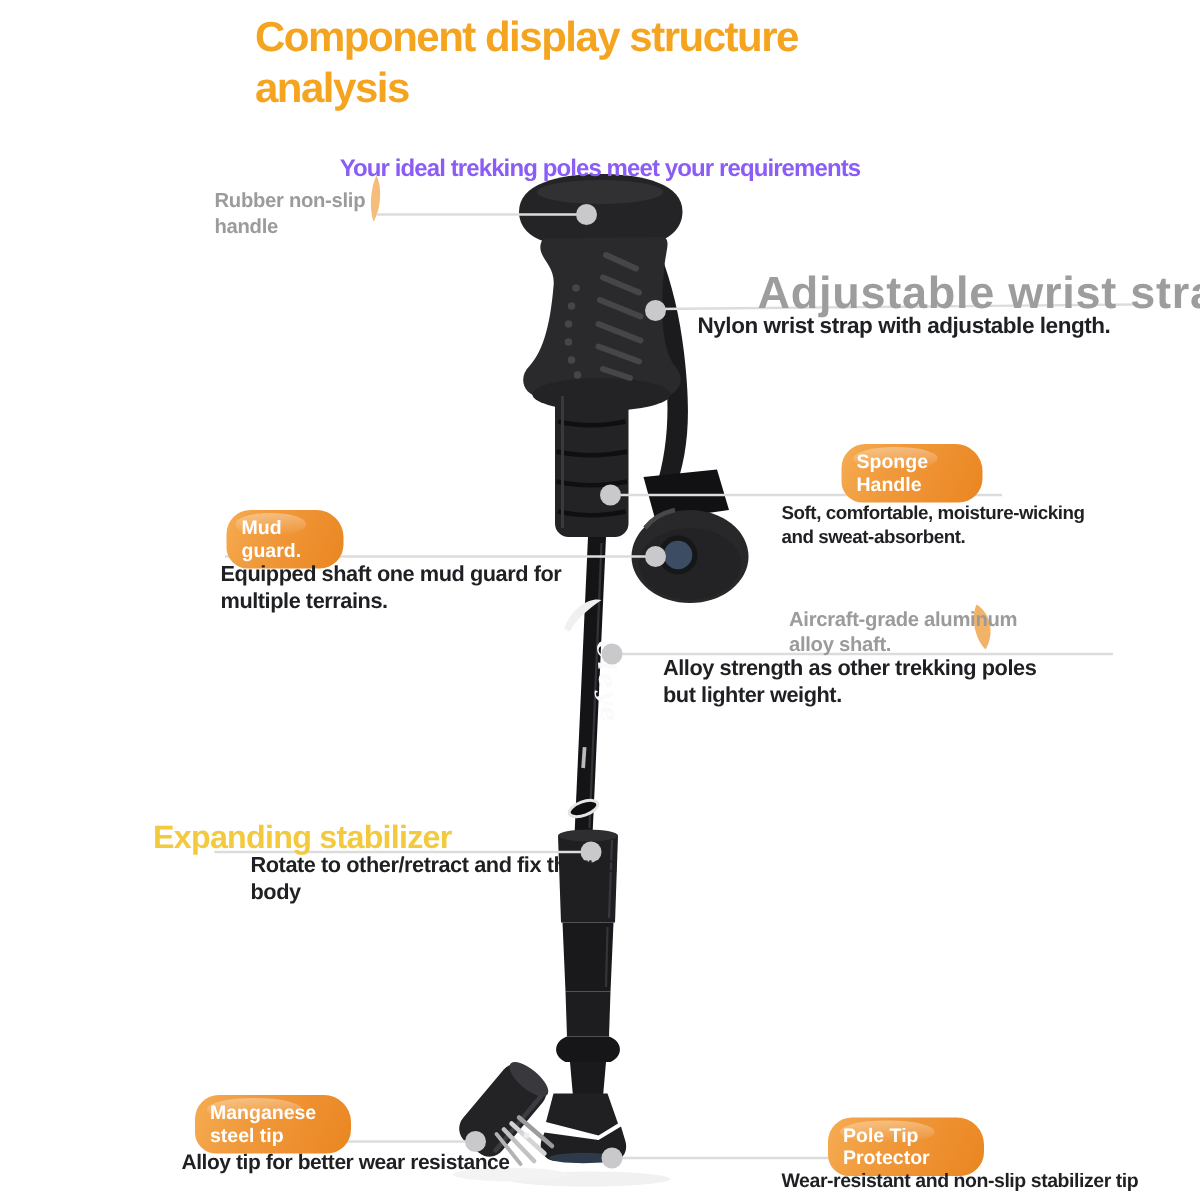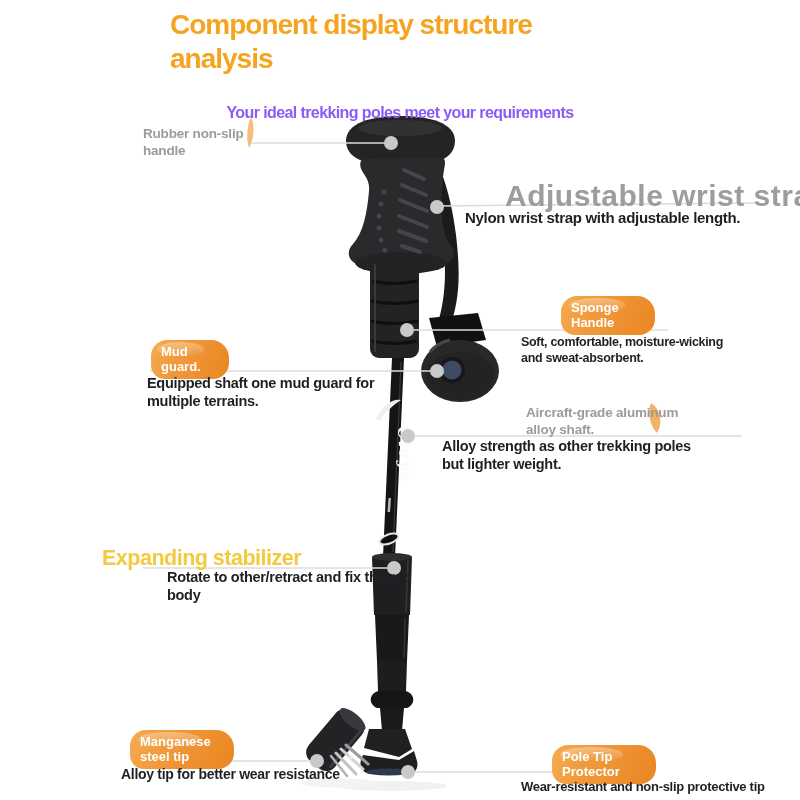--- a/index.html
+++ b/index.html
@@ -204,15 +204,15 @@
   <div class="abs glabel l-alum">Aircraft-grade aluminum alloy shaft.</div>
   <div class="abs desc d-alum">Alloy strength as other trekking poles but lighter weight.</div>
 
   <div class="abs h-stab">Expanding stabilizer</div>
   <div class="abs desc d-stab">Rotate to other/retract and fix the rod body</div>
 
   <div class="badge b-steel">Manganese steel tip</div>
   <div class="abs desc d-steel">Alloy tip for better wear resistance</div>
 
   <div class="badge b-prot">Pole Tip Protector</div>
-  <div class="abs desc d-prot">Wear-resistant and non-slip protective tip</div>
+  <div class="abs desc d-prot">Wear-resistant and non-slip stabilizer tip</div>
 
 </div>
 
 </body></html>

